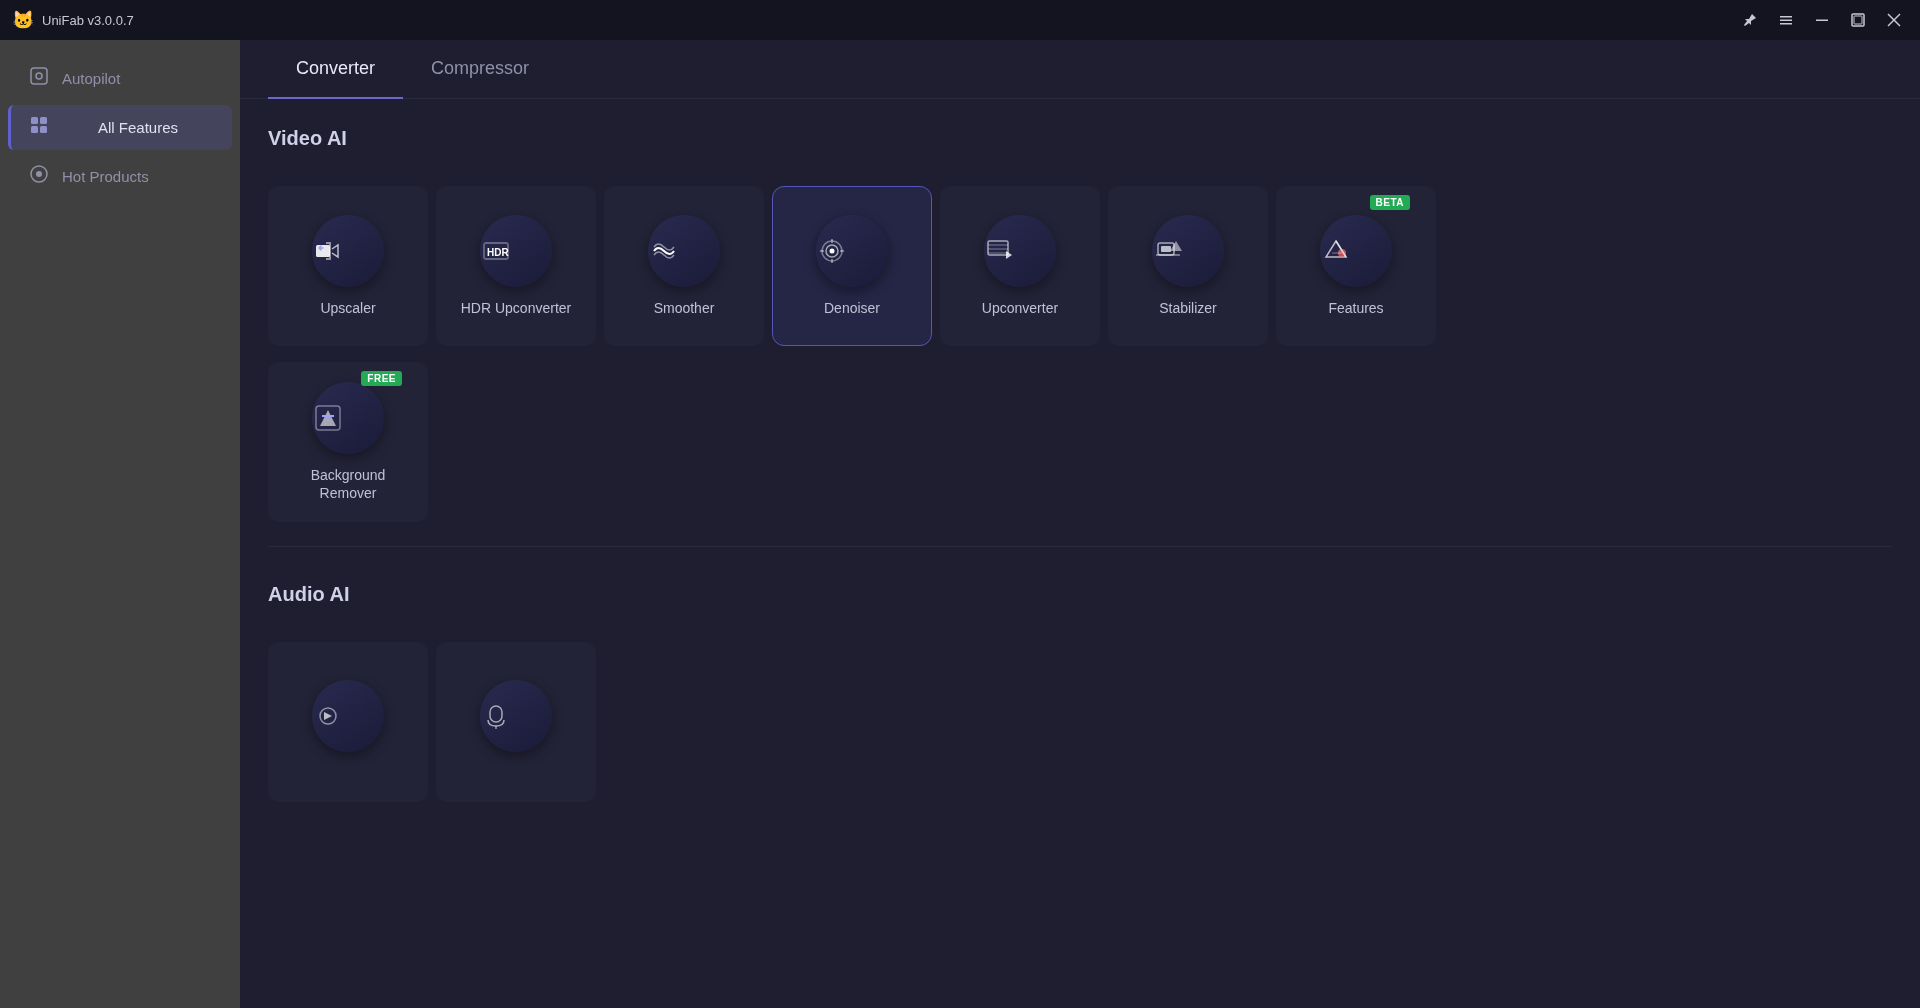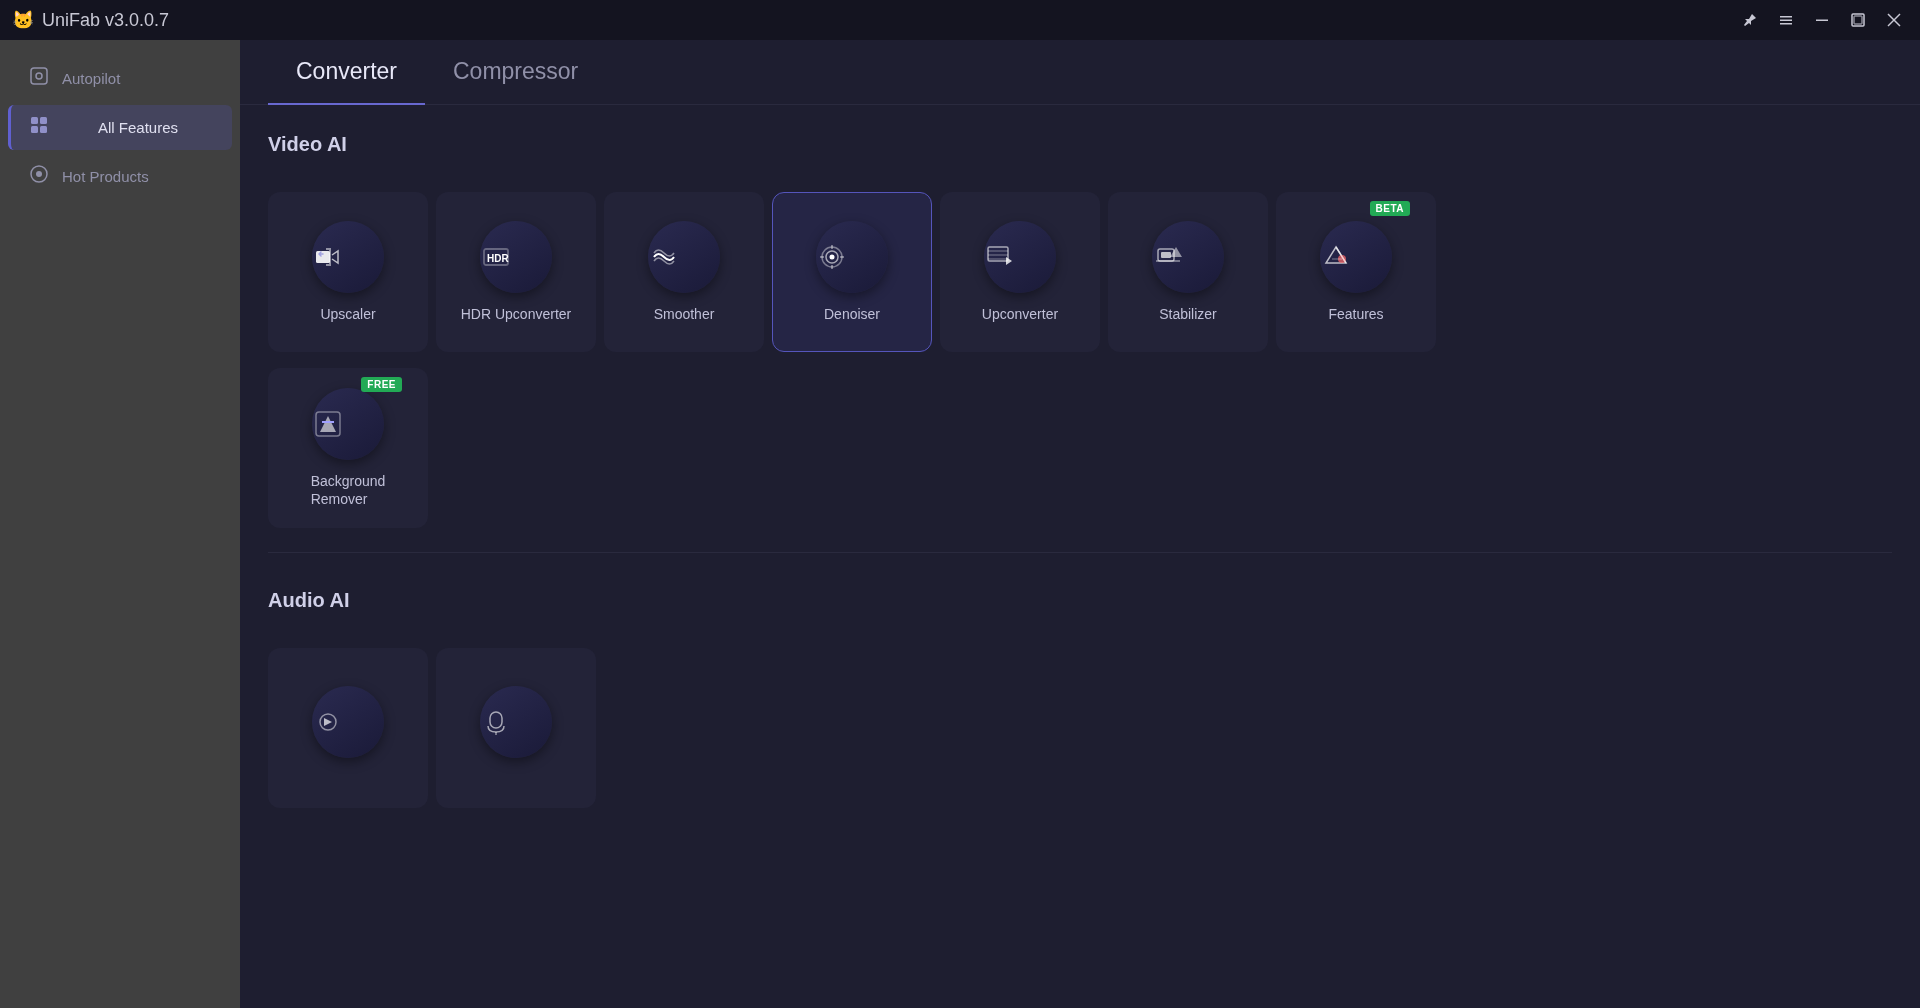--- a/index.html
+++ b/index.html
@@ -29,21 +29,21 @@
       display: flex;
       align-items: center;
       gap: 8px;
     }
     .app-icon {
       width: 22px;
       height: 22px;
       font-size: 18px;
     }
     .app-title {
-      font-size: 18px;
+      font-size: 13px;
       color: #c8c8d4;
     }
     .title-bar-controls {
       display: flex;
       gap: 8px;
       align-items: center;
     }
     .title-btn {
       width: 28px;
       height: 28px;
@@ -111,21 +111,21 @@
     
     .tabs {
       display: flex;
       gap: 0;
       border-bottom: 1px solid #2a2a3e;
       padding: 0 28px;
       flex-shrink: 0;
     }
     .tab {
       padding: 18px 28px;
-      font-size: 23px;
+      font-size: 18px;
       color: #9090a8;
       cursor: pointer;
       border-bottom: 2px solid transparent;
       margin-bottom: -1px;
     }
     .tab.active {
       color: #e8e8f8;
       border-bottom: 2px solid #6868d0;
     }
 
@@ -173,21 +173,21 @@
       display: flex;
       align-items: center;
       justify-content: flex-start;
       margin-bottom: 12px;
       font-size: 26px;
       box-shadow: 0 4px 12px rgba(0,0,0,0.4);
     }
     .feature-label {
       font-size: 14px;
       color: #c0c0d8;
-      text-align: left;
+      text-align: center;
       line-height: 1.3;
     }
     .badge {
       position: absolute;
       top: 8px;
       right: 25px;
       font-size: 10px;
       font-weight: 700;
       padding: 2px 6px;
       border-radius: 3px;

